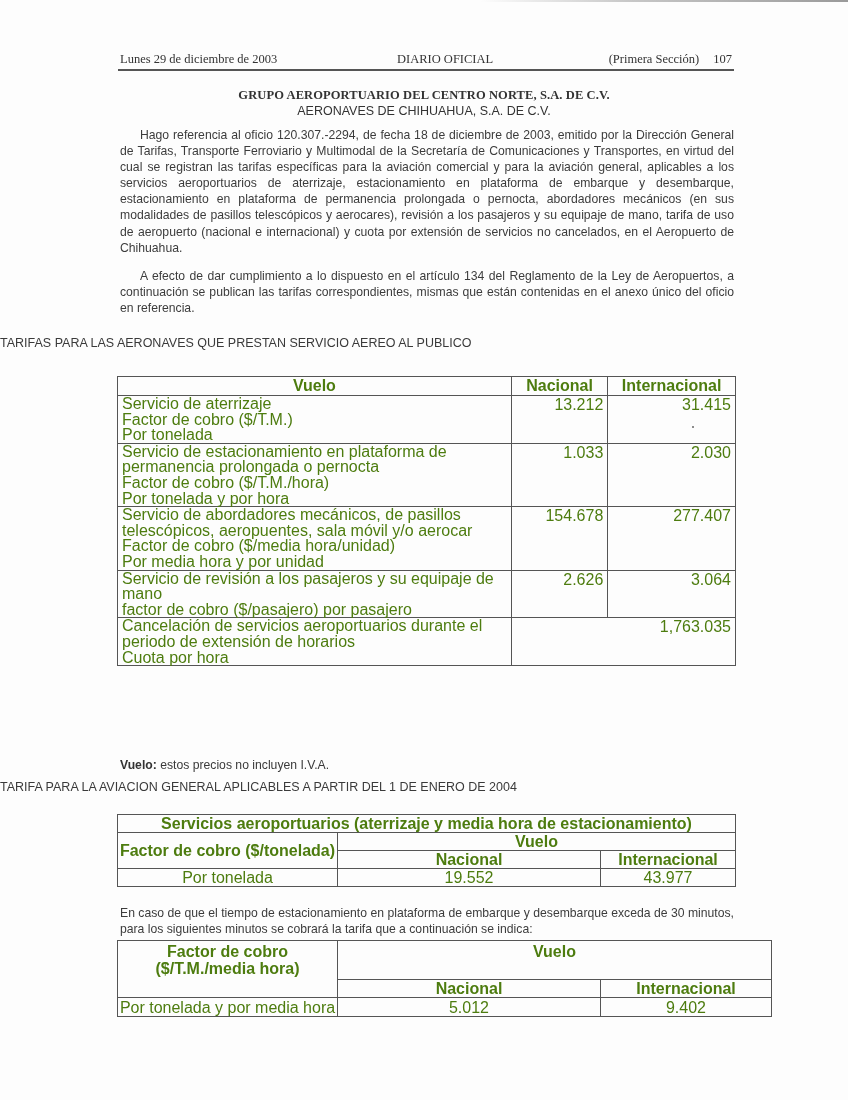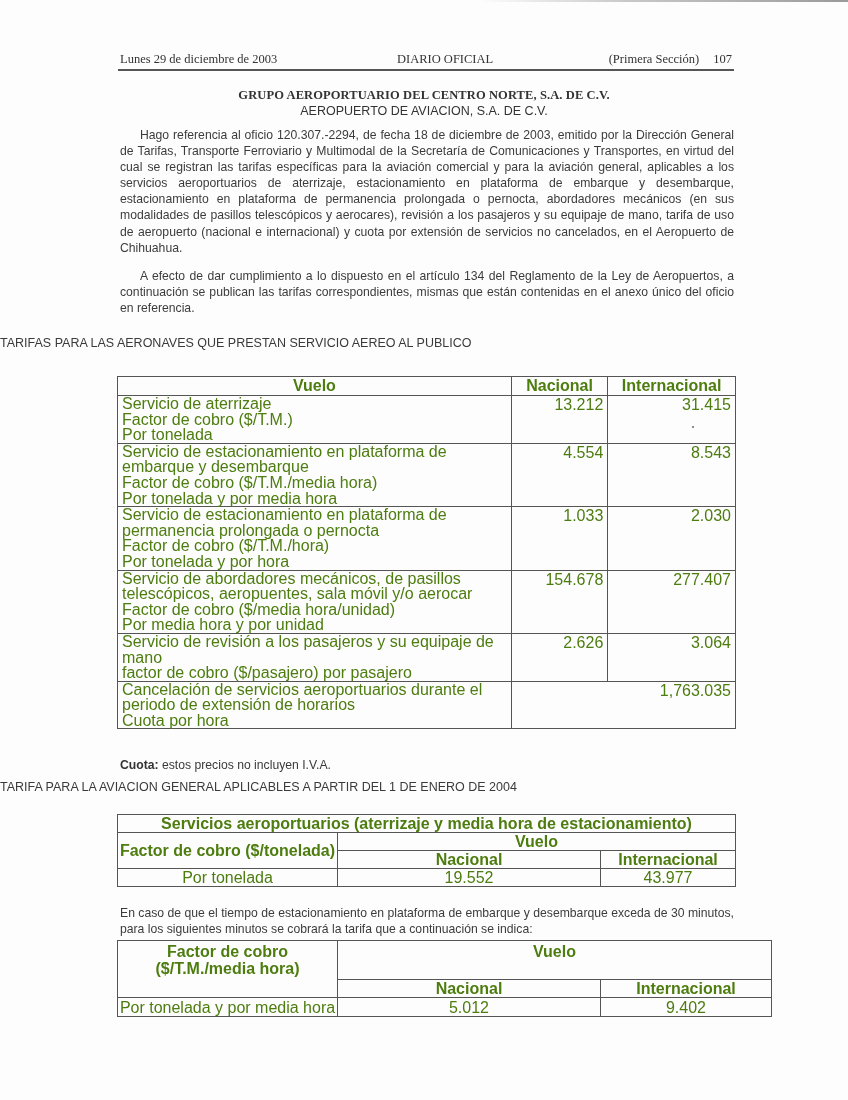--- a/index.html
+++ b/index.html
@@ -52,21 +52,21 @@
 <div class="scan-top"></div>
 
 <div class="header">
   <span class="l">Lunes 29 de diciembre de 2003</span>
   <span class="c">DIARIO OFICIAL</span>
   <span class="r"><span>(Primera Sección)</span><span class="pg">107</span></span>
 </div>
 <div class="rule"></div>
 
 <div class="t1">GRUPO AEROPORTUARIO DEL CENTRO NORTE, S.A. DE C.V.</div>
-<div class="t2">AEROPUERTO DE AVIACION, S.A. DE C.V.</div>
+<div class="t2">AERONAVES DE CHIHUAHUA, S.A. DE C.V.</div>
 
 <div class="para p1"><span class="ind"></span><span>Hago referencia al oficio 120.307.-2294, de fecha 18 de diciembre de 2003, emitido por la Dirección General de Tarifas, Transporte Ferroviario y Multimodal de la Secretaría de Comunicaciones y Transportes, en virtud del cual se registran las tarifas específicas para la aviación comercial y para la aviación general, aplicables a los servicios aeroportuarios de aterrizaje, estacionamiento en plataforma de embarque y desembarque, estacionamiento en plataforma de permanencia prolongada o pernocta, abordadores mecánicos (en sus modalidades de pasillos telescópicos y aerocares), revisión a los pasajeros y su equipaje de mano, tarifa de uso de aeropuerto (nacional e internacional) y cuota por extensión de servicios no cancelados, en el Aeropuerto de Chihuahua.</span></div>
 <div class="para p2"><span class="ind"></span><span>A efecto de dar cumplimiento a lo dispuesto en el artículo 134 del Reglamento de la Ley de Aeropuertos, a continuación se publican las tarifas correspondientes, mismas que están contenidas en el anexo único del oficio en referencia.</span></div>
 
 <div class="ttl ttl1">
   <div>TARIFAS PARA LAS AERONAVES QUE PRESTAN SERVICIO AEREO AL PUBLICO</div>
 </div>
 
 <table class="tbl1">
   <thead>
@@ -78,29 +78,20 @@
   </thead>
   <tbody id="tbl1-body">
       <tr>
         <td class="desc">
           <div>Servicio de aterrizaje</div>
           <div>Factor de cobro ($/T.M.)</div>
           <div>Por tonelada</div>
         </td>
         <td class="num">13.212</td>
         <td class="num num2">31.415</td>
-      </tr>
-      <tr>
-        <td class="desc">
-          <div>Servicio de estacionamiento en plataforma de embarque y desembarque</div>
-          <div>Factor de cobro ($/T.M./media hora)</div>
-          <div>Por tonelada y por media hora</div>
-        </td>
-        <td class="num">4.554</td>
-        <td class="num num2">8.543</td>
       </tr>
       <tr>
         <td class="desc">
           <div>Servicio de estacionamiento en plataforma de permanencia prolongada o pernocta</div>
           <div>Factor de cobro ($/T.M./hora)</div>
           <div>Por tonelada y por hora</div>
         </td>
         <td class="num">1.033</td>
         <td class="num num2">2.030</td>
       </tr>
@@ -125,21 +116,21 @@
         <td class="desc">
           <div>Cancelación de servicios aeroportuarios durante el periodo de extensión de horarios</div>
           <div>Cuota por hora</div>
         </td>
         <td class="num" colspan="2">1,763.035</td>
       </tr>
     </tbody>
 </table>
 <div class="smudge"></div>
 
-<div class="nota"><b>Cuota:</b><span> estos precios no incluyen I.V.A.</span></div>
+<div class="nota"><b>Vuelo:</b><span> estos precios no incluyen I.V.A.</span></div>
 
 <div class="ttl ttl2">TARIFA PARA LA AVIACION GENERAL APLICABLES A PARTIR DEL 1 DE ENERO DE 2004</div>
 
 <table class="tbl2">
   <tbody>
       <tr>
     <th colspan="3">Servicios aeroportuarios (aterrizaje y media hora de estacionamiento)</th>
   </tr>
   <tr>
     <th rowspan="2" style="width:219px">Factor de cobro ($/tonelada)</th>

